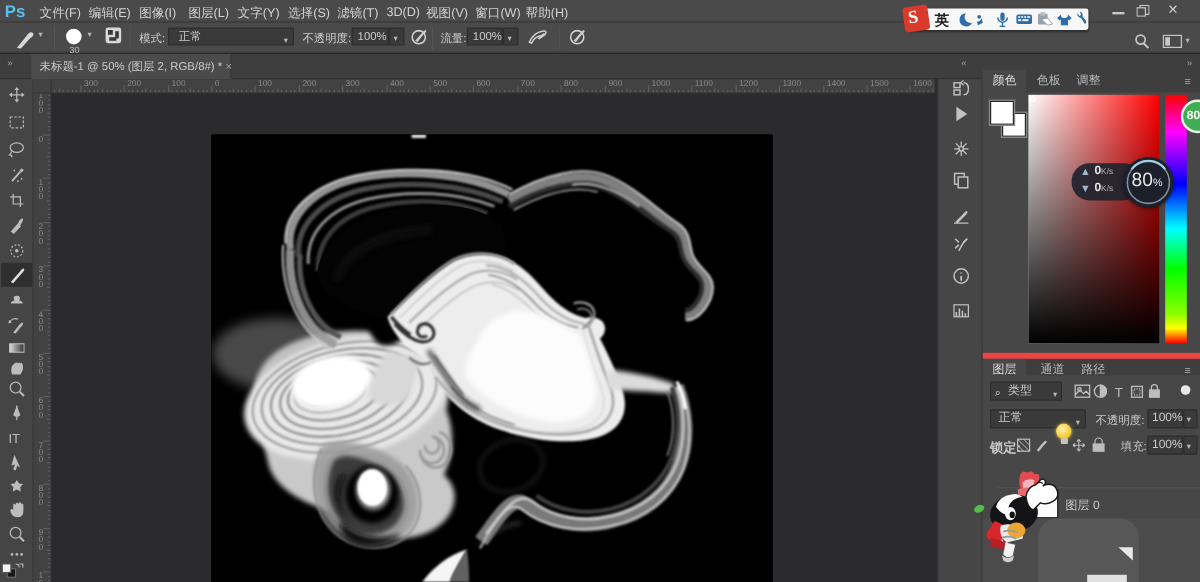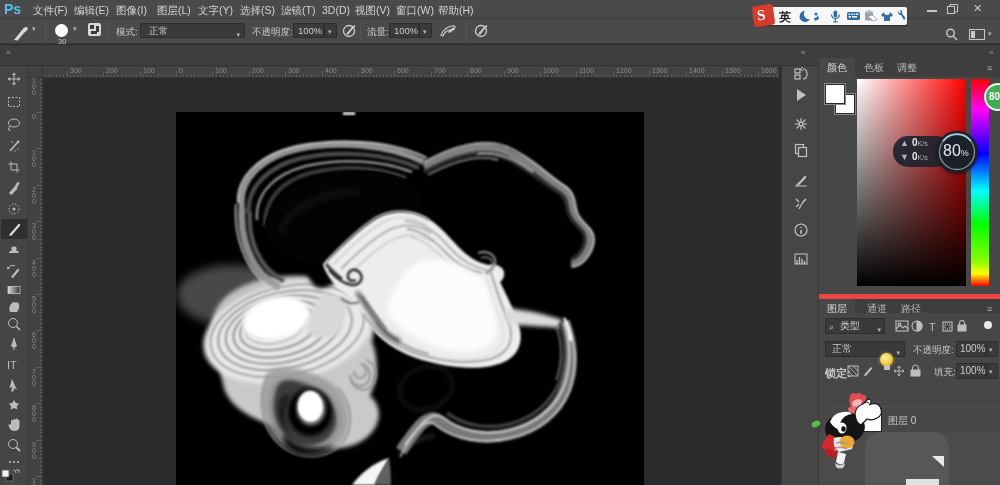--- a/index.html
+++ b/index.html
@@ -199,20 +199,21 @@
         <line x1="8" y1="8" x2="12" y2="12" stroke="#c6c6c6" stroke-width="1.6"></line>
       </svg>
     <div class="abs" style="left:969px;top:10px;width:16px;height:11px;border:1px solid #c6c6c6;">
         <div style="position:absolute;left:1px;top:1px;width:4px;height:7px;background:#c6c6c6;"></div>
       </div>
     <span class="abs carat" style="left:988px;top:11px;">▾</span>
   </div>
 
   <div id="tabbar">
     <span style="position:absolute;left:6px;top:3px;color:#9a9a9a;font-size:8px;">»</span>
+    <div id="doctab">未标题-1 @ 50% (图层 2, RGB/8#) * <span style="color:#aaa;">×</span></div>
     <span style="position:absolute;left:801px;top:3px;color:#9a9a9a;font-size:8px;">«</span>
       <span style="position:absolute;left:989px;top:3px;color:#9a9a9a;font-size:8px;">»</span>
   </div>
   <div id="tools">
     <svg width="28" height="419" viewBox="0 0 28 419">
       <g stroke="#bcbcbc" fill="none" stroke-width="1">
         <rect x="1" y="153" width="26" height="20" fill="#2f2f2f" stroke="none"></rect>
 
         <g transform="translate(14,13)">
             <path d="M0,-5 L0,5 M-5,0 L5,0"></path>

